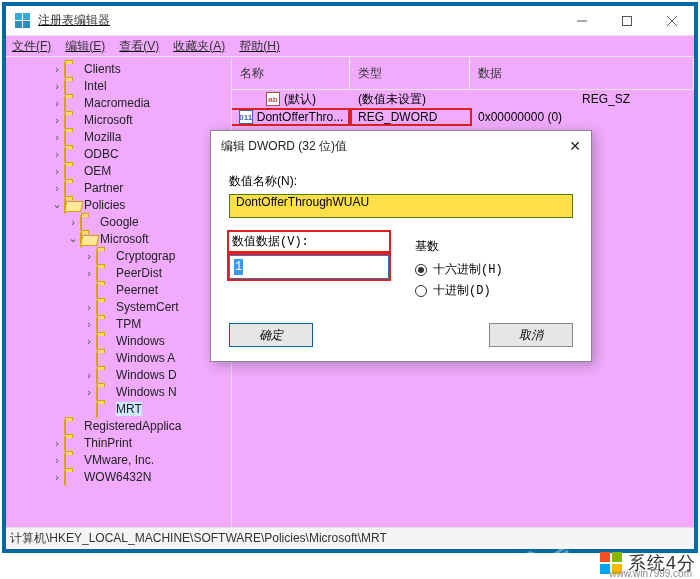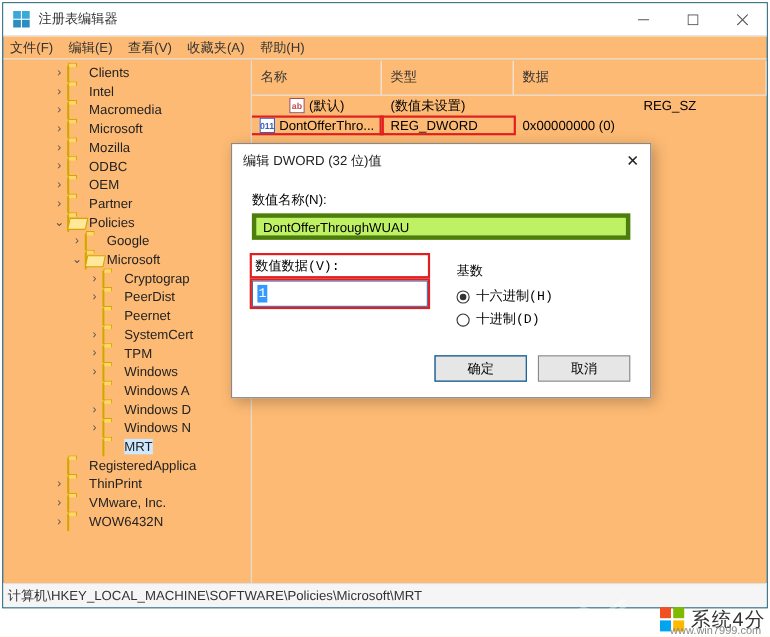--- a/index.html
+++ b/index.html
@@ -9,22 +9,23 @@
     font-size: 12px;
     background: #fff;
     width: 700px;
     height: 579px;
     overflow: hidden;
     position: relative;
   }
   .window {
     position: absolute;
     left: 2px; top: 2px; right: 2px; bottom: 26px;
-    border: 1px solid #0369a1;
-    background: #fdba74;
+    border: 4px solid #0369a1;
+    background: #f0abfc;
+    text-decoration: underline;
   }
   .titlebar {
     height: 30px;
     display: flex;
     align-items: center;
     background: #fff;
     border-bottom: 1px solid #e0e0e0;
   }
   .titlebar .app-icon {
     width: 16px; height: 16px; margin: 0 8px;
@@ -125,34 +126,34 @@
     font-size:12px;
   }
   .dialog .d-title {
     height:30px; display:flex; align-items:center; padding:0 10px;
     font-size:12px; color:#222;
   }
   .dialog .d-title .d-close { margin-left:auto; width:36px; text-align:right; font-size:14px;}
   .dialog .d-body { padding: 4px 18px 14px 18px; }
   .field-label { margin:8px 0 4px 0; }
   .ro-input {
-    width:100%; height:24px; border:4px solid #4d7c0f;
-    background:#bef264; padding:0 6px; display:flex; align-items:flex-end;
+    width:100%; height:24px; border:1px solid #4d7c0f;
+    background:#fde047; padding:0 6px; display:flex; align-items:flex-start;
   }
   .rw-input {
     width:160px; height:24px; border:1px solid #3a6fb0;
     background:#fff; padding:0 4px; display:flex; align-items:center;
   }
   .rw-input .sel { display:inline-block; background:#3399ff; color:#fff; min-width:6px; padding:0 1px; line-height:16px;}
   .group-row { display:flex; gap: 26px; align-items:flex-start; margin-top:6px; }
   .group-col { display:flex; flex-direction:column;font-family:Liberation Mono, monospace; }
   .radio { display:flex; align-items:center; margin:2px 0; }
   .radio .circ { width:12px; height:12px; border:1px solid #333; border-radius:50%; margin-right:6px; display:flex; align-items:center; justify-content:center;}
   .radio .circ.dot::after { content:""; width:6px; height:6px; background:#333; border-radius:50%;}
-  .btn-row { display:flex; justify-content:flex-end; gap:10px; margin-top:22px; }
+  .btn-row { display:flex; justify-content:space-between; gap:10px; margin-top:22px;font-style:italic; }
   .btn {
     width:84px; height:24px; border:1px solid #888; background:#e6e6e6;
     display:flex; align-items:center; justify-content:center;
   }
   .btn.primary { outline:1px solid #0a64a4; outline-offset:-1px; }
   .watermark {
     position:absolute; right:4px; bottom:4px;
     display:flex; align-items:center; gap:6px;
     font-family:Liberation Sans, sans-serif;
   }

